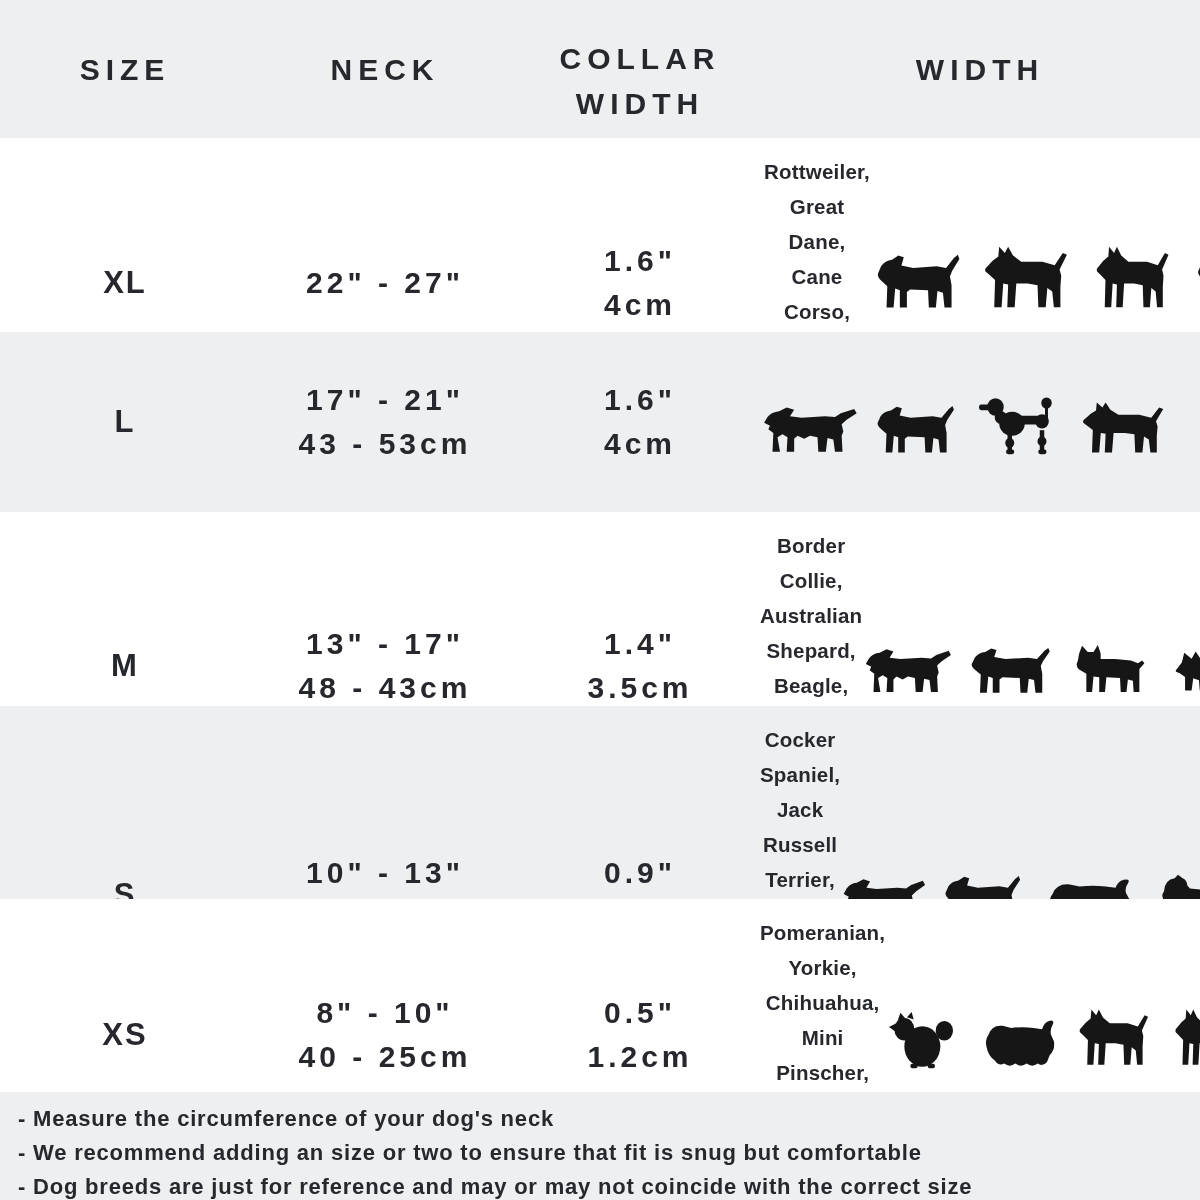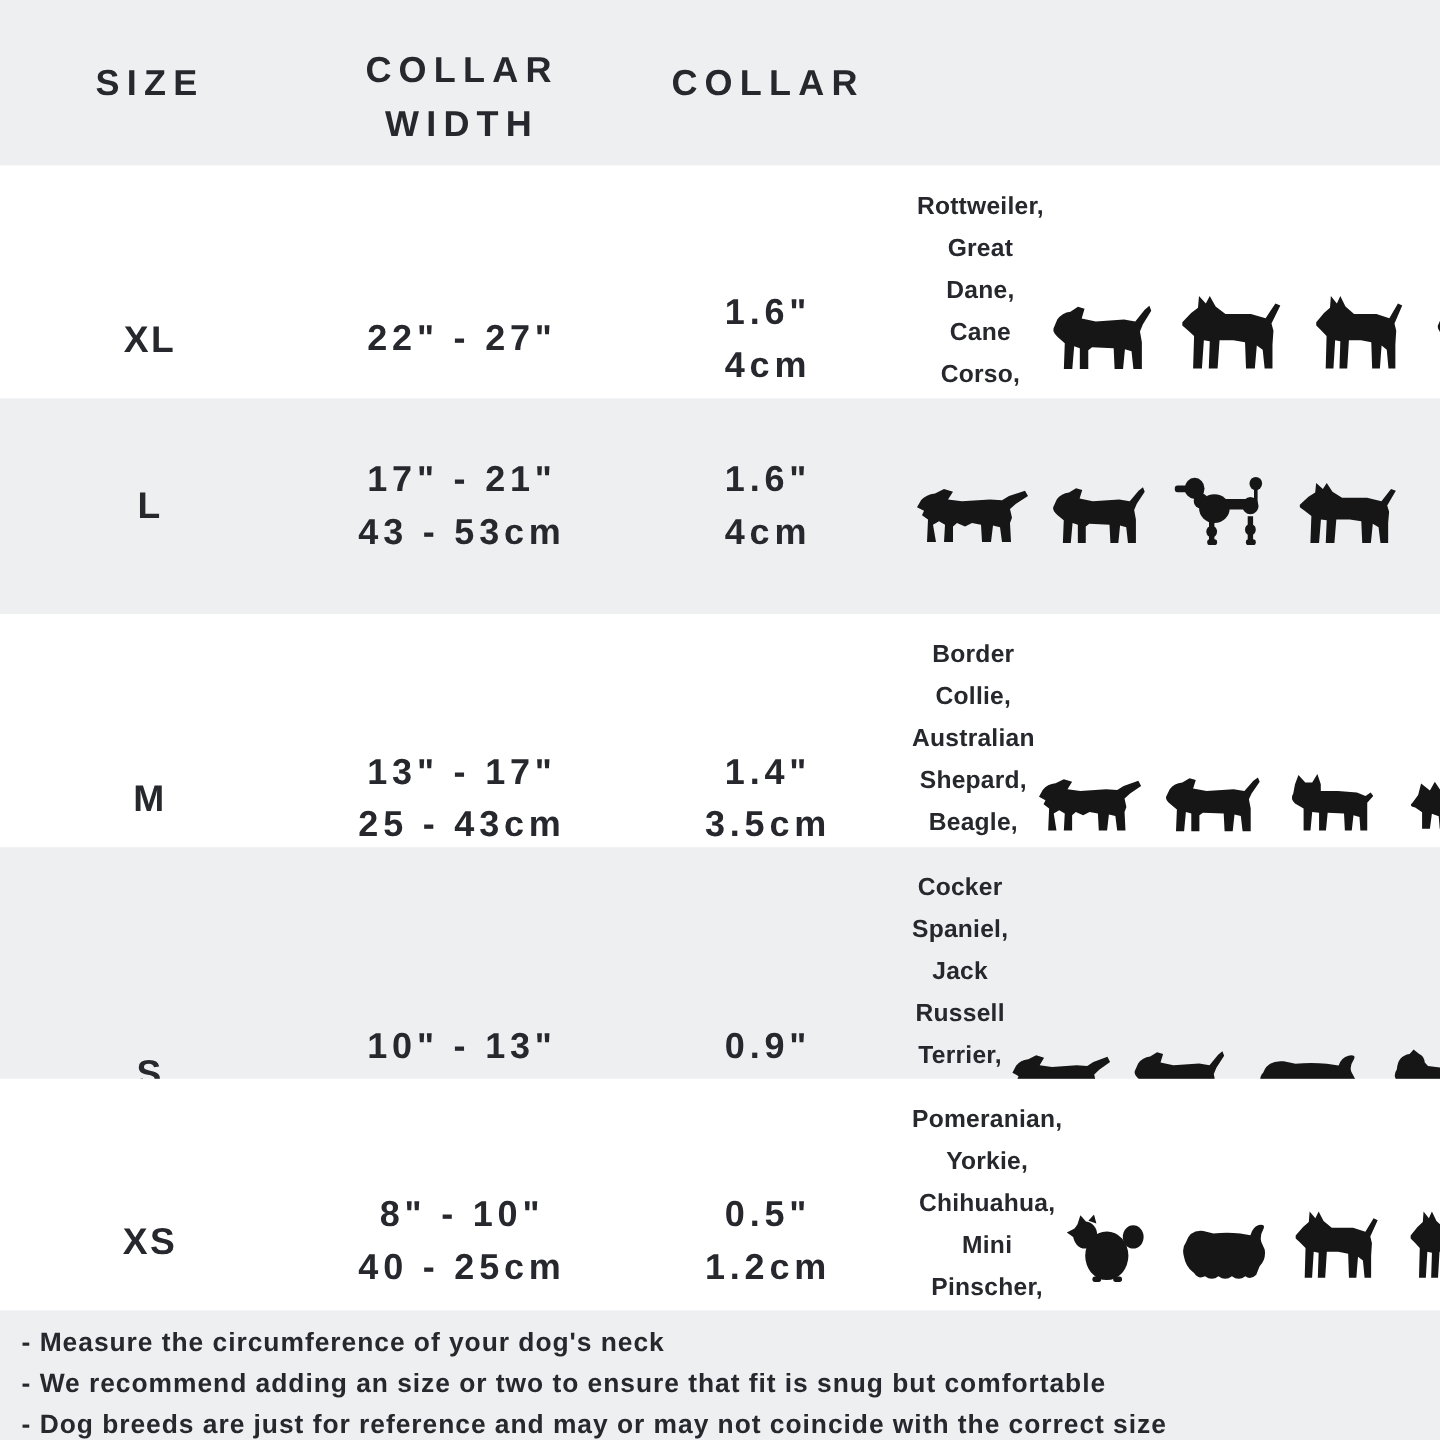--- a/index.html
+++ b/index.html
@@ -77,22 +77,23 @@
       <rect x="38" y="69" width="11" height="6" rx="3"></rect>
       <rect x="64" y="69" width="11" height="6" rx="3"></rect>
     </g>
   </defs>
 </svg>
 
 <div class="page">
 
   <div class="grid-row thead">
     <div class="hcell">SIZE</div>
+    <div class="hcell">NECK</div>
     <div class="hcell"><span class="wrapbox">COLLAR WIDTH</span></div>
-    <div class="hcell">COLLAR</div>
+    <div class="hcell">WIDTH</div>
   </div>
 
   <section class="grid-row row row-white row-xl">
     <div class="cell size-cell">XL</div>
     <div class="cell meas-cell">
       <div>22" - 27"</div>
     </div>
     <div class="cell meas-cell">
       <div>1.6"</div>
       <div>4cm</div>
@@ -142,21 +143,21 @@
             <use href="#dog-pointy"></use>
           </svg>
       </div>
     </div>
   </section>
 
   <section class="grid-row row row-white">
     <div class="cell size-cell">M</div>
     <div class="cell meas-cell">
       <div>13" - 17"</div>
-      <div>25 - 43cm</div>
+      <div>48 - 43cm</div>
     </div>
     <div class="cell meas-cell">
       <div>1.4"</div>
       <div>3.5cm</div>
     </div>
     <div class="breeds-cell">
       <div class="btext">Border Collie, Australian
 Shepard, Beagle, French
 Bulldog, Corgi</div>
       <div class="icons">

